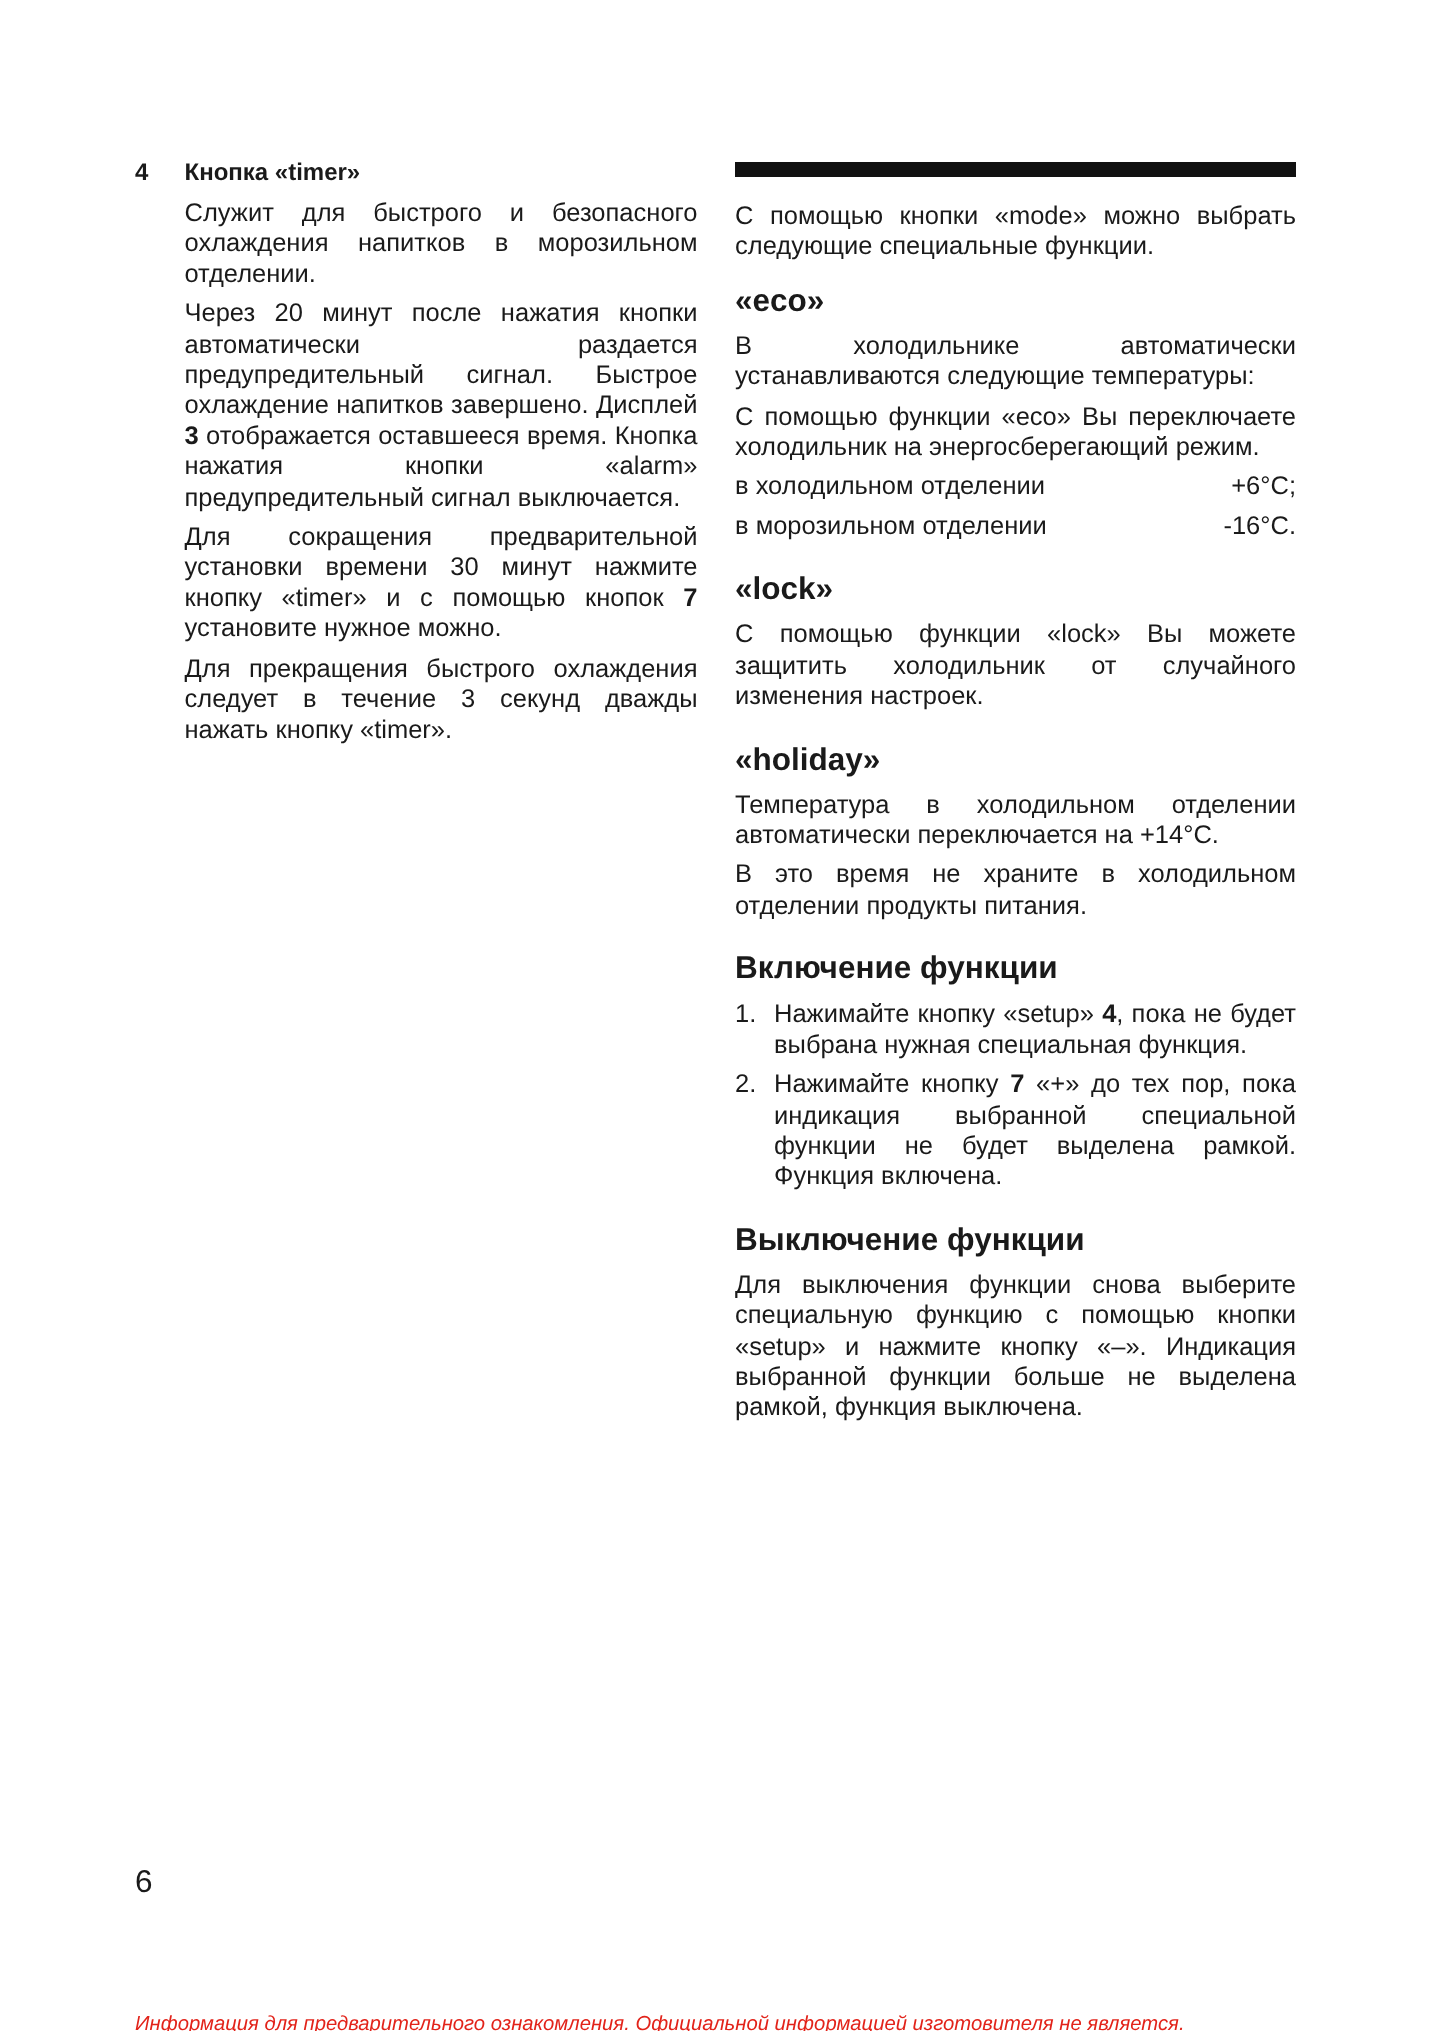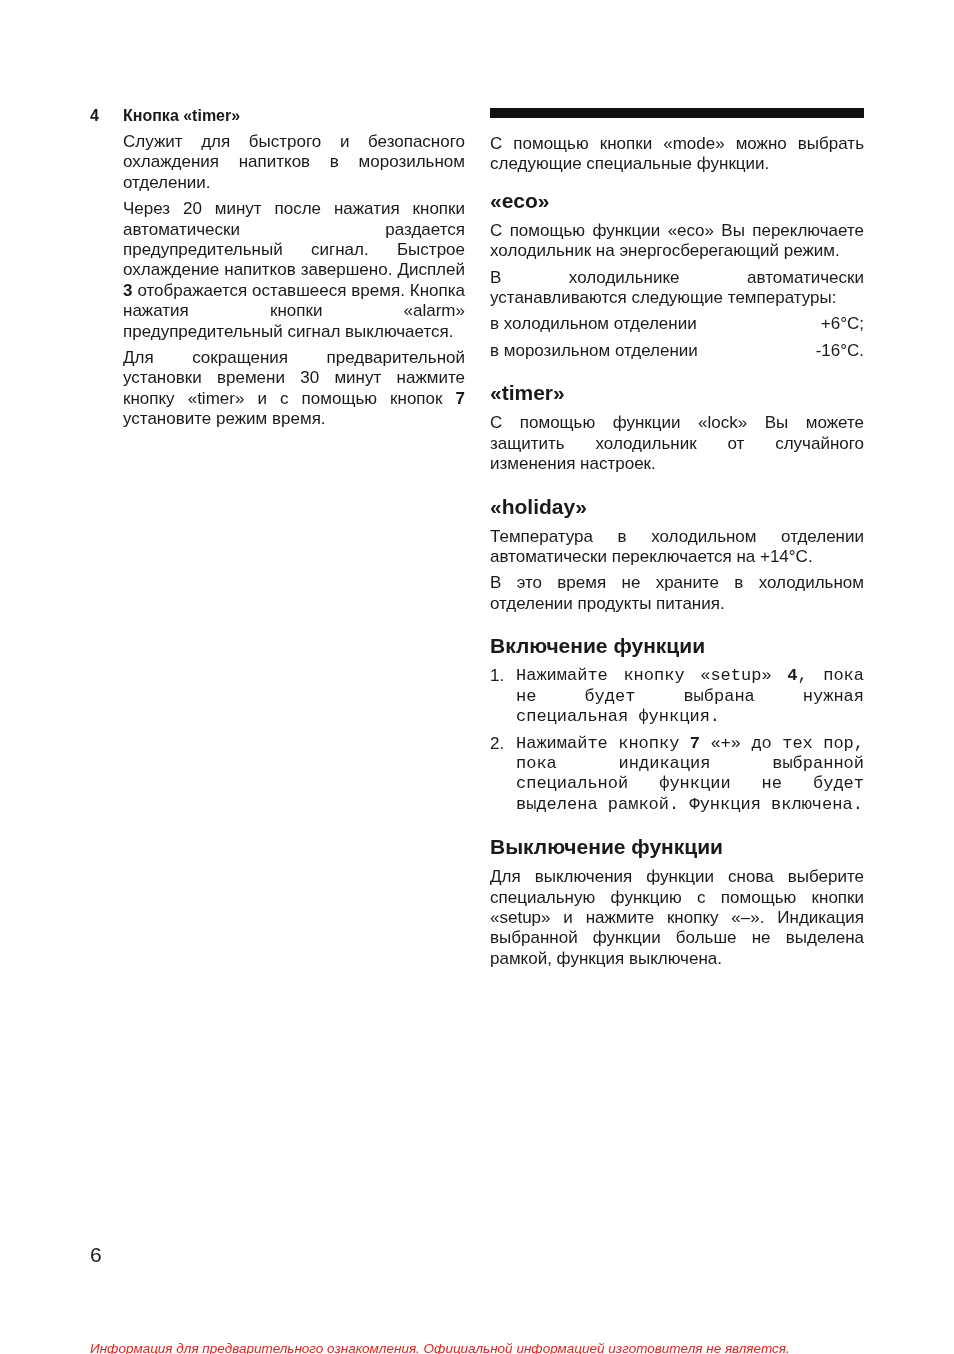--- a/index.html
+++ b/index.html
@@ -16,55 +16,56 @@
     .txt { font-size: 17px; line-height: 20.4px; text-align: justify; margin-bottom: 6px; }
     .txt b { font-weight: bold; }
     .rule { height: 10px; background: #111; margin-bottom: 16px; }
     .title { font-size: 34px; line-height: 38px; font-weight: bold; margin: 0 0 18px 0; }
     .sub { font-size: 21px; font-weight: bold; line-height: 24px; margin: 20px 0 8px 0; }
     .sub.first { margin-top: 14px; }
     .temp-row { display: flex; justify-content: space-between; font-size: 17px; line-height: 20px; margin-bottom: 7px; }
     ol.steps { list-style: none; padding: 0; margin: 0; }
     ol.steps li { display: flex; font-size: 17px; line-height: 20.4px; margin-bottom: 6px; }
     ol.steps li .n { width: 26px; flex: none; }
-    ol.steps li .t { flex: 1; text-align: justify; font-family: Liberation Mono, monospace; }
+    ol.steps li .t { flex: 1; text-align: justify; }
     .page-number { position: absolute; left: 90px; top: 1243px; font-size: 21px; }
     .disclaimer { position: absolute; left: 90px; top: 1341px; width: 780px; font-size: 13.5px; font-style: italic; color: #e2231a; white-space: nowrap; }
   </style>
 </head>
 <body>
 
 <div class="col-left">
   <div class="item-head">
     <span class="num">4</span><span>Кнопка «timer»</span>
   </div>
   <div class="left-body">
     <p class="txt">Служит для быстрого и безопасного охлаждения напитков в морозильном отделении.</p>
     <p class="txt"><span>Через 20 минут после нажатия кнопки автоматически раздается предупредительный сигнал. Быстрое охлаждение напитков завершено. Дисплей</span> <b>3</b><span> отображается оставшееся время. Кнопка нажатия кнопки «alarm» предупредительный сигнал выключается.</span></p>
-    <p class="txt"><span>Для сокращения предварительной установки времени 30 минут нажмите кнопку «timer» и с помощью кнопок</span> <b>7</b><span> установите режим время.</span></p>
+    <p class="txt"><span>Для сокращения предварительной установки времени 30 минут нажмите кнопку «timer» и с помощью кнопок</span> <b>7</b><span> установите нужное можно.</span></p>
+    <p class="txt">Для прекращения быстрого охлаждения следует в течение 3 секунд дважды нажать кнопку «timer».</p>
   </div>
 </div>
 
 <div class="col-right">
   <div class="rule"></div>
   <p class="txt">С помощью кнопки «mode» можно выбрать следующие специальные функции.</p>
 
   <h2 class="sub first">«eco»</h2>
+  <p class="txt">В холодильнике автоматически устанавливаются следующие температуры:</p>
   <p class="txt">С помощью функции «eco» Вы переключаете холодильник на энергосберегающий режим.</p>
-  <p class="txt">В холодильнике автоматически устанавливаются следующие температуры:</p>
   <div class="temp-row">
     <span>в холодильном отделении</span>
     <span>+6°C;</span>
   </div>
   <div class="temp-row">
     <span>в морозильном отделении</span>
     <span>-16°C.</span>
   </div>
 
-  <h2 class="sub">«timer»</h2>
+  <h2 class="sub">«lock»</h2>
   <p class="txt">С помощью функции «lock» Вы можете защитить холодильник от случайного изменения настроек.</p>
 
   <h2 class="sub">«holiday»</h2>
   <p class="txt">Температура в холодильном отделении автоматически переключается на +14°C.</p>
   <p class="txt">В это время не храните в холодильном отделении продукты питания.</p>
 
   <h2 class="sub">Включение функции</h2>
   <ol class="steps">
     <li>
       <span class="n">1.</span>

